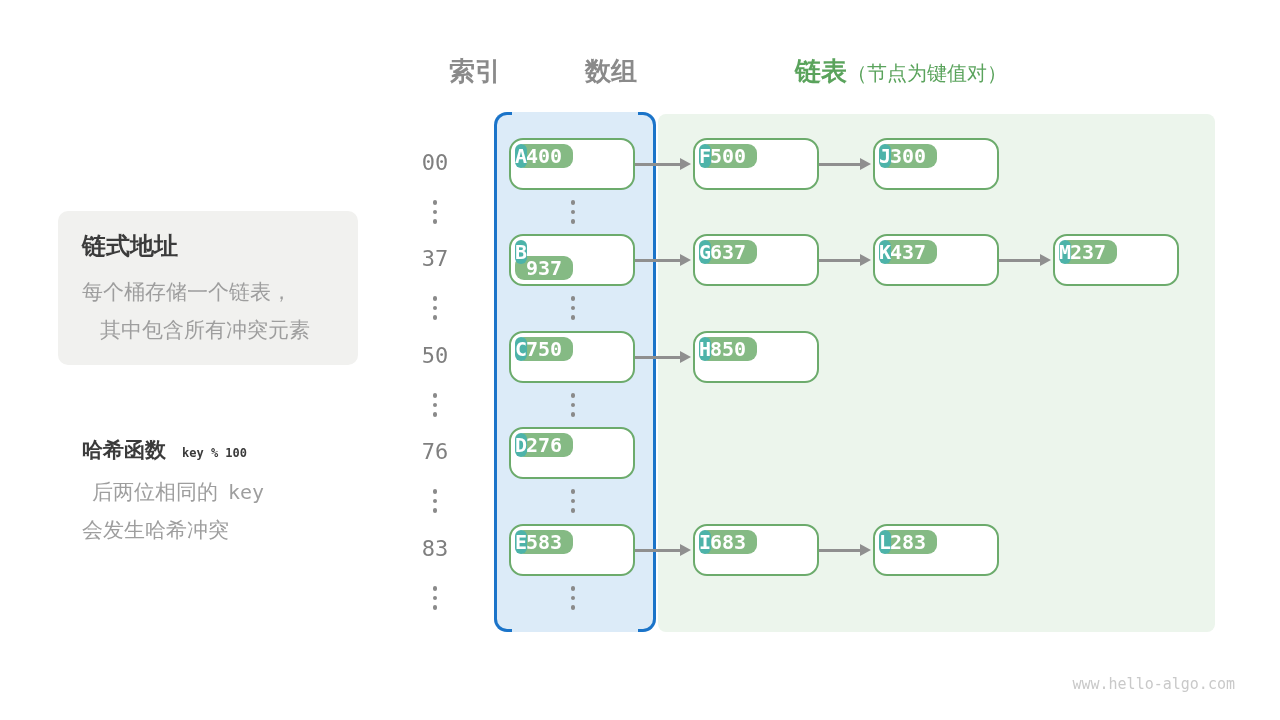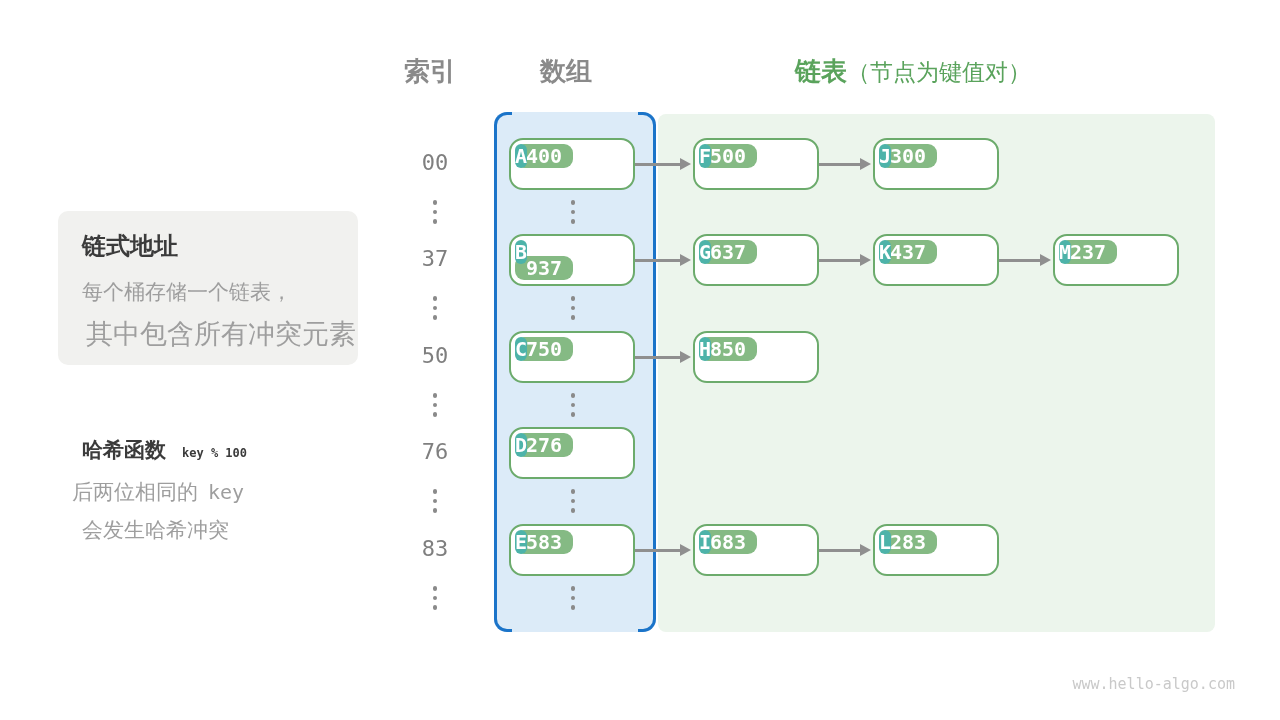--- a/index.html
+++ b/index.html
@@ -10,30 +10,30 @@
   }
   html,body{margin:0;padding:0;background:#fff;}
   #canvas{
     position:relative;width:1280px;height:720px;background:#ffffff;overflow:hidden;
     font-family:"Liberation Sans",sans-serif;
   }
   .abs{position:absolute;}
   .mono{font-family:"DejaVu Sans Mono","Liberation Mono",monospace;}
 
   
-  .col-header{font-size:26px;font-weight:bold;color:var(--header-gray);white-space:nowrap;}
+  .col-header{font-size:26px;font-weight:bold;color:var(--header-gray);white-space:nowrap;margin-left:45px;}
   .list-header{color:var(--header-green);white-space:nowrap;font-size:26px;}
   .list-header .bold{font-weight:bold;}
-  .list-header .note{font-weight:normal;font-size:23px;}
+  .list-header .note{font-weight:normal;font-size:20px;}
 
   
   .info-box{left:58px;top:211px;width:300px;height:154px;background:var(--info-box-bg);border-radius:10px;}
   .info-title{left:82px;top:230px;font-size:24px;font-weight:bold;color:var(--dark-text);}
   .info-line1{left:82px;top:278px;font-size:21px;color:var(--muted-text);}
-  .info-line2{left:86px;top:316px;font-size:27px;color:var(--muted-text);}
+  .info-line2{left:100px;top:316px;font-size:21px;color:var(--muted-text);}
 
   
   .hash-title{left:82px;top:436px;font-size:21px;font-weight:bold;color:var(--dark-text);white-space:nowrap;}
   .hash-title .code{font-size:12px;margin-left:16px;font-weight:bold;}
   .hash-line{font-size:21px;color:var(--muted-text);white-space:nowrap;}
   .hash-line .code{font-size:20px;margin-left:10px;}
 
   
   .list-panel{left:658px;top:114px;width:557px;height:518px;background:var(--list-fill);border-radius:8px;}
   .array-fill{left:495px;top:112px;width:160px;height:520px;background:var(--array-fill);border-radius:13px;}
@@ -66,21 +66,21 @@
   </div>
 
   <div class="abs info-box"></div>
   <div class="abs info-title">链式地址</div>
   <div class="abs info-line1">每个桶存储一个链表，</div>
   <div class="abs info-line2">其中包含所有冲突元素</div>
 
   <div class="abs hash-title">
     <span>哈希函数</span><span class="mono code">key % 100</span>
   </div>
-  <div class="abs hash-line" style="left:72px;top:478px;">
+  <div class="abs hash-line" style="left:92px;top:478px;">
     <span>后两位相同的</span><span class="mono code">key</span>
   </div>
   <div class="abs hash-line" style="left:82px;top:516px;">会发生哈希冲突</div>
 
   <div class="abs list-panel"></div>
   <div class="abs array-fill"></div>
   <div class="abs bracket left"></div>
   <div class="abs bracket right"></div>
 
   <div id="rows" class="abs" style="left:0;top:0;width:1280px;height:720px;">

